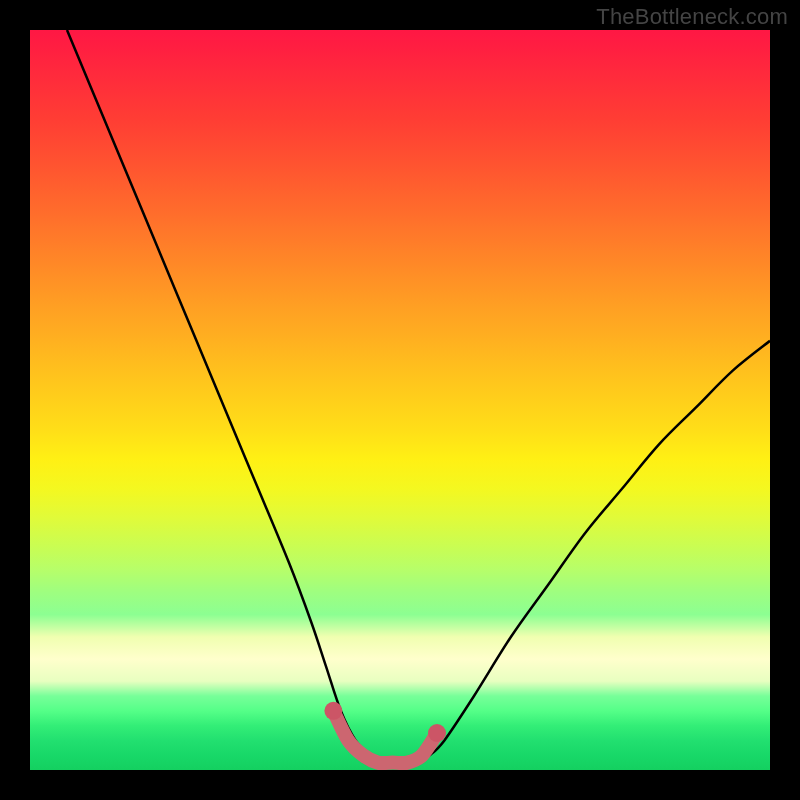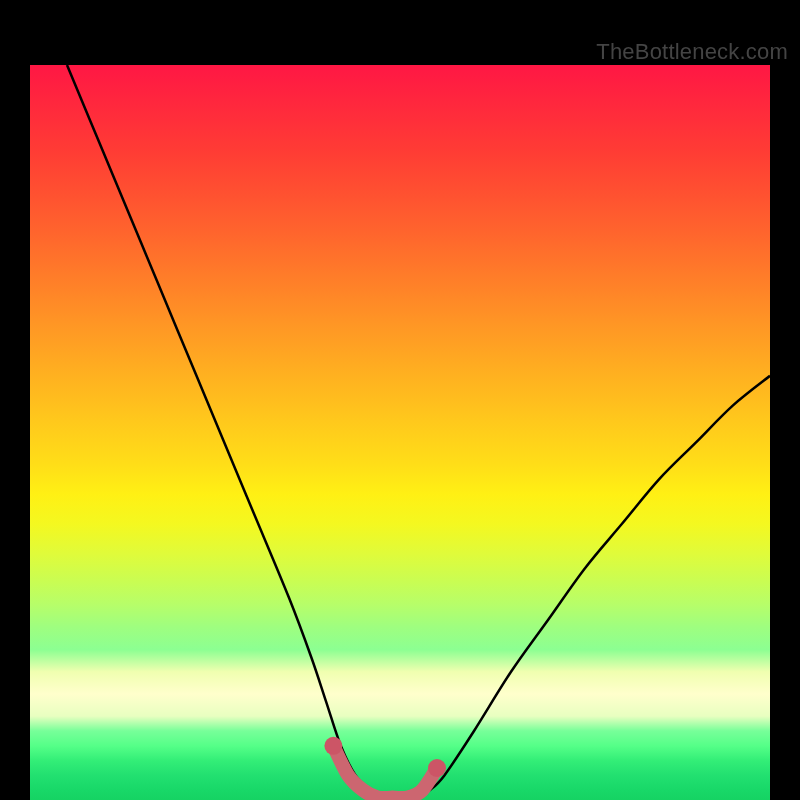--- a/index.html
+++ b/index.html
@@ -8,21 +8,20 @@
     width: 800px;
     height: 800px;
     overflow: hidden;
     background: #000;
     font-family: Arial, Helvetica, sans-serif;
   }
   .frame {
     position: absolute;
     inset: 0;
     background: #000;
-    margin-top: 35px;
   }
   .plot-area {
     position: absolute;
     left: 30px;
     top: 30px;
     width: 740px;
     height: 740px;
     overflow: hidden;
   }
   .gradient {

